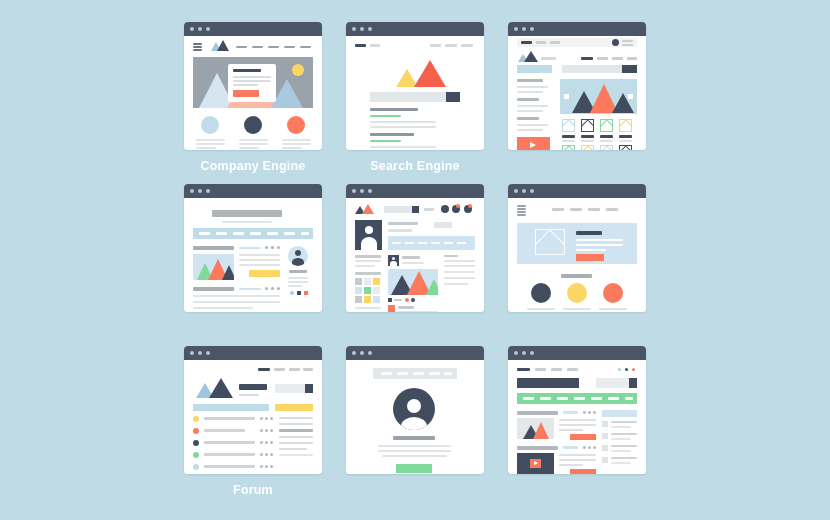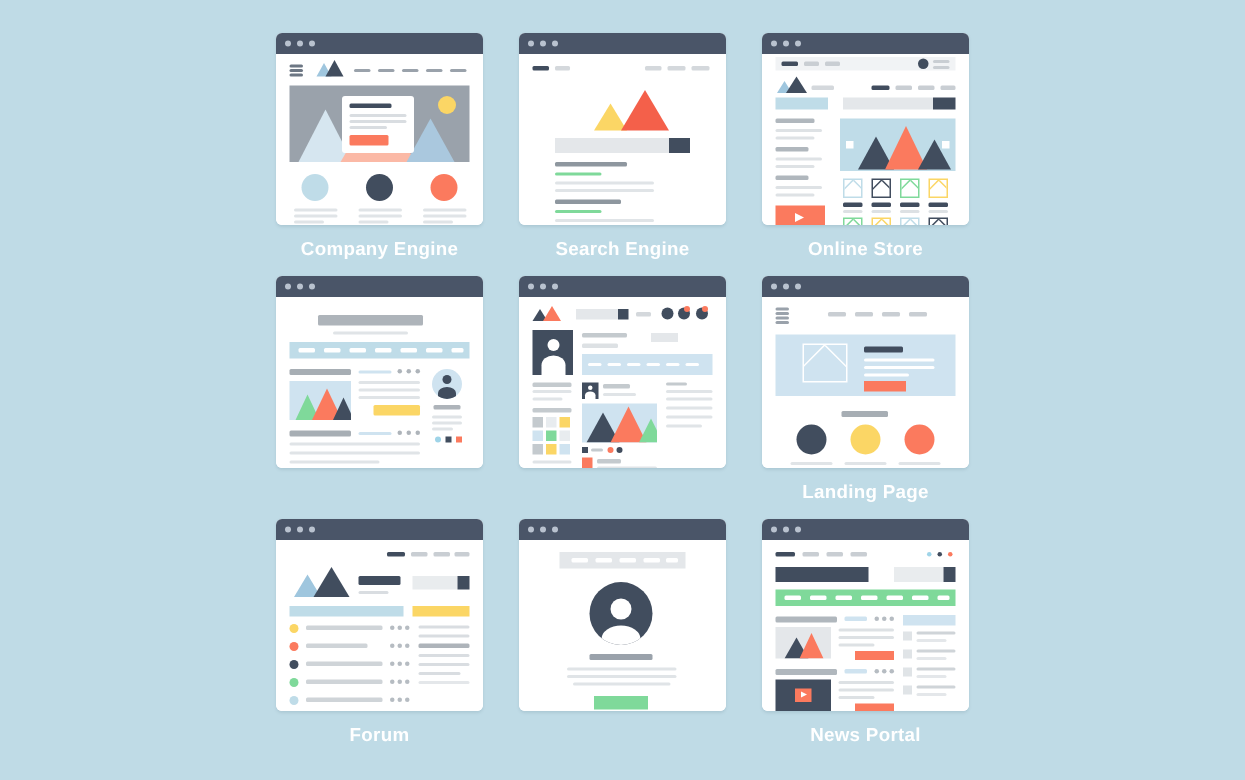--- a/index.html
+++ b/index.html
@@ -208,21 +208,20 @@
         <span class="xbox" style="left:54px;top:109px;width:13px;height:13px;border:1.5px solid #7fd99a;color:#7fd99a;overflow:hidden;"></span>
 
         <span class="xbox" style="left:73px;top:109px;width:13px;height:13px;border:1.5px solid #fbd665;color:#fbd665;overflow:hidden;"></span>
 
         <span class="xbox" style="left:92px;top:109px;width:13px;height:13px;border:1.5px solid #bfdce8;color:#bfdce8;overflow:hidden;"></span>
 
         <span class="xbox" style="left:111px;top:109px;width:13px;height:13px;border:1.5px solid #414d5e;color:#414d5e;overflow:hidden;"></span>
 
       </div>
     </div>
-    <div class="label">Online Store</div>
   </div>
 
   <div class="cell">
     <div class="card">
       <div class="titlebar">
         <span class="dot d1"></span>
         <span class="dot d2"></span>
         <span class="dot d3"></span>
       </div>
       <div class="body">
@@ -392,21 +391,20 @@
         <span class="bar" style="left:19px;top:110px;width:28px;height:2px;background:#e0e4e7;"></span>
 
         <span class="circ" style="left:59px;top:85px;width:20px;height:20px;background:#fbd665;"></span>
         <span class="bar" style="left:55px;top:110px;width:28px;height:2px;background:#e0e4e7;"></span>
 
         <span class="circ" style="left:95px;top:85px;width:20px;height:20px;background:#fb7a5e;"></span>
         <span class="bar" style="left:91px;top:110px;width:28px;height:2px;background:#e0e4e7;"></span>
 
       </div>
     </div>
-    <div class="label">Landing Page</div>
   </div>
 
   <div class="cell">
     <div class="card">
       <div class="titlebar">
         <span class="dot d1"></span>
         <span class="dot d2"></span>
         <span class="dot d3"></span>
       </div>
       <div class="body">
@@ -559,16 +557,15 @@
         <span class="bar" style="left:103px;top:73px;width:26px;height:2px;background:#cfd4d8;"></span>
         <span class="bar" style="left:103px;top:78px;width:20px;height:2px;background:#e4e7ea;"></span>
         <span class="sq" style="left:94px;top:85px;width:6px;height:6px;background:#e0e4e7;"></span>
         <span class="bar" style="left:103px;top:85px;width:26px;height:2px;background:#cfd4d8;"></span>
         <span class="bar" style="left:103px;top:90px;width:20px;height:2px;background:#e4e7ea;"></span>
         <span class="sq" style="left:94px;top:97px;width:6px;height:6px;background:#e0e4e7;"></span>
         <span class="bar" style="left:103px;top:97px;width:26px;height:2px;background:#cfd4d8;"></span>
         <span class="bar" style="left:103px;top:102px;width:20px;height:2px;background:#e4e7ea;"></span>
       </div>
     </div>
-    <div class="label">News Portal</div>
   </div>
 
 </div>
 
 </body></html>

